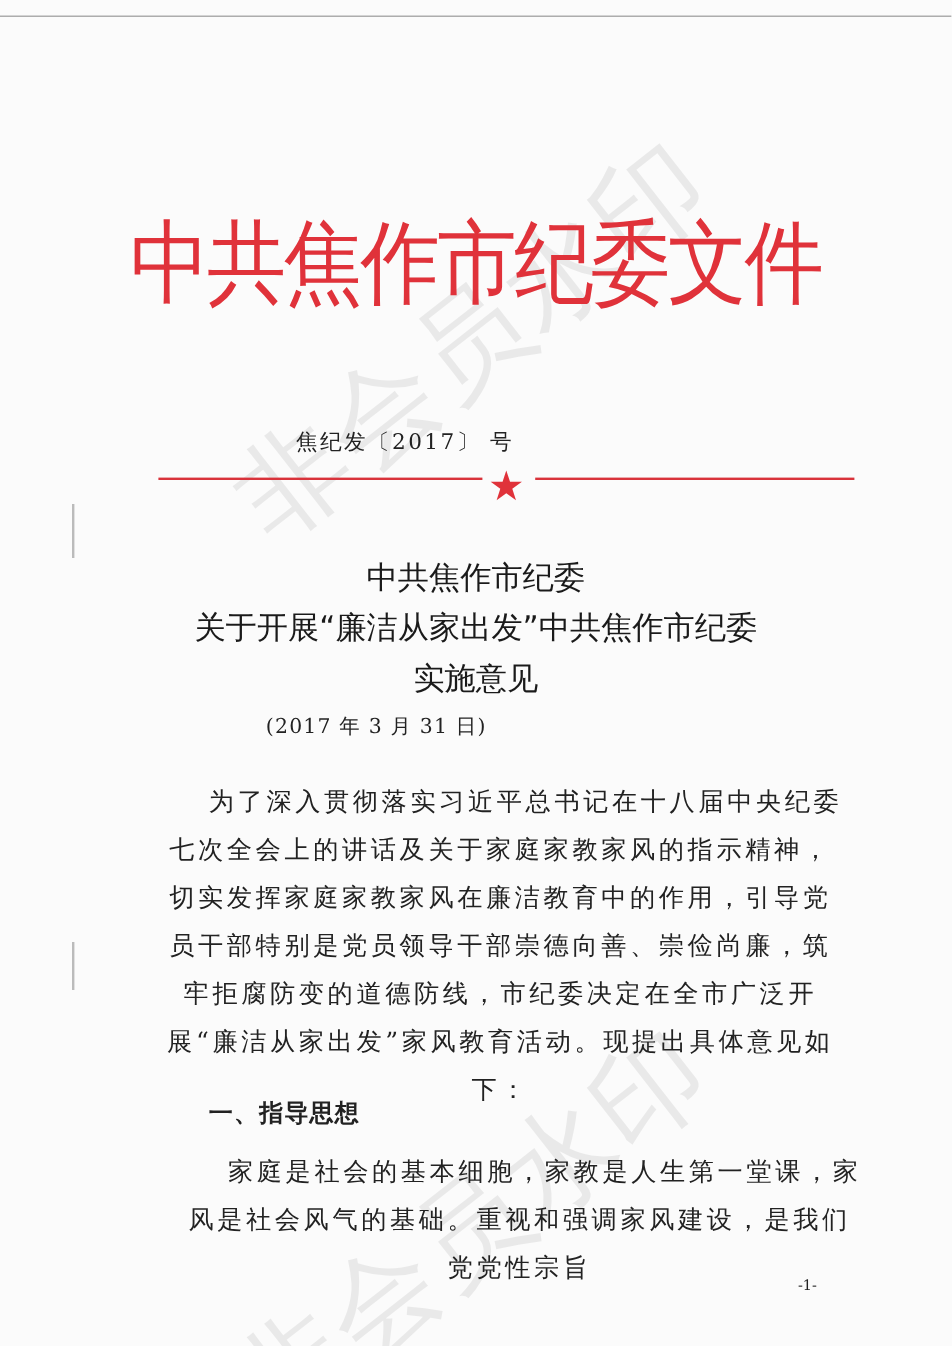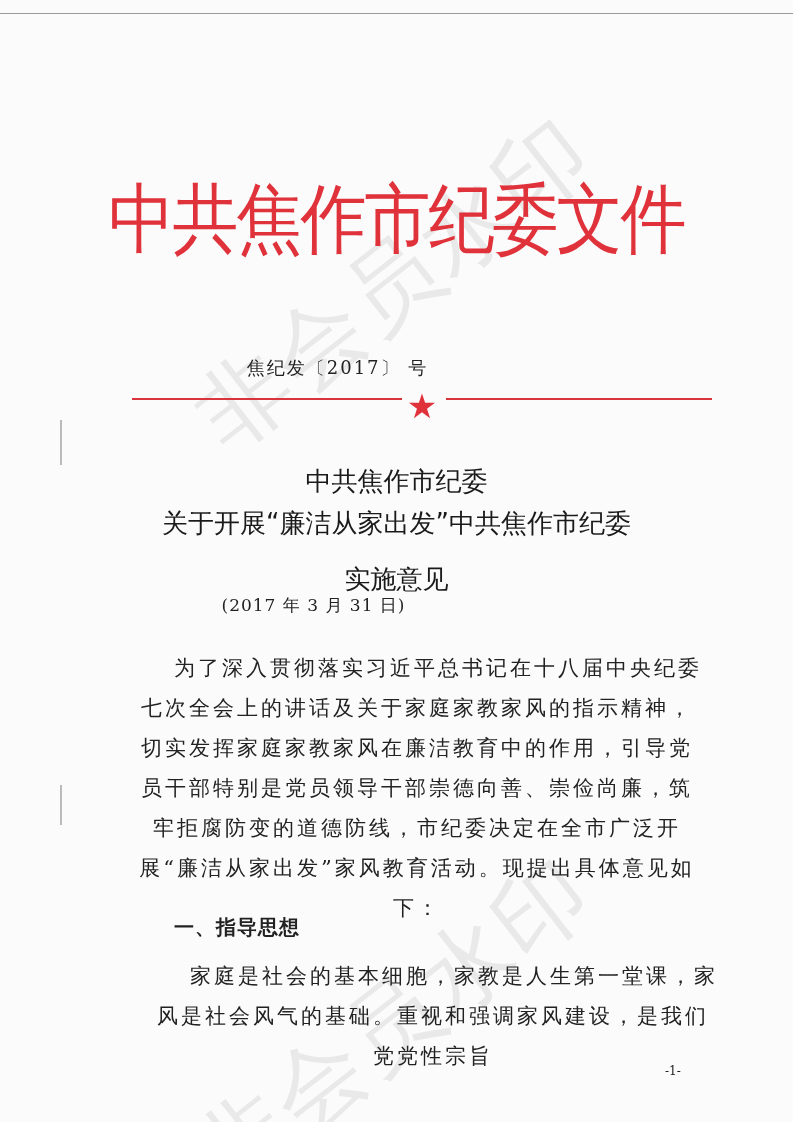--- a/index.html
+++ b/index.html
@@ -8,21 +8,21 @@
   .watermark{position:absolute;font-family:"DejaVu Sans","Liberation Sans",sans-serif;color:rgba(0,0,0,0.07);font-size:92px;white-space:nowrap;transform-origin:left top;letter-spacing:2px;}
   .wm1{left:170px;top:380px;transform:rotate(-38deg);}
   .wm2{left:170px;top:1120px;transform:rotate(-38deg);}
   .header-title{position:absolute;left:0;width:793px;top:168px;text-align:center;color:#e0323a;font-family:"DejaVu Sans","Liberation Sans",sans-serif;font-size:66px;letter-spacing:-2px;transform:scaleY(1.15);transform-origin:center top;}
   .docno{position:absolute;left:0;width:675px;top:356px;text-align:center;font-size:18px;letter-spacing:2px;}
   .rule{position:absolute;top:398px;height:2px;background:#d9333b;}
   .rule.left{left:132px;width:270px;}
   .rule.r2{left:446px;width:266px;}
   .star{position:absolute;left:404px;top:388px;width:36px;height:36px;color:#e0323a;font-size:34px;line-height:36px;text-align:center;font-family:"DejaVu Sans",sans-serif;}
   .title{position:absolute;left:0;width:793px;text-align:center;font-family:"DejaVu Sans","Liberation Sans",sans-serif;font-size:26px;color:#1a1a1a;}
-  .t1{top:464px;} .t2{top:506px;} .t3{top:548px;margin-top:14px;}
+  .t1{top:464px;} .t2{top:506px;} .t3{top:548px;}
   .date{position:absolute;left:0;width:627px;top:594px;text-align:center;font-size:17px;letter-spacing:1px;}
   .para{position:absolute;left:132px;width:570px;font-size:21px;letter-spacing:3px;line-height:40px;text-align:center;}
   .p1{top:648px;text-indent:42px;}
   .heading{position:absolute;left:174px;top:914px;font-family:"DejaVu Sans","Liberation Sans",sans-serif;font-weight:bold;font-size:20px;letter-spacing:1px;}
   .p2{top:956px;text-indent:42px;margin-left:16px;}
   .pageno{position:absolute;left:665px;top:1064px;font-size:12px;}
   .margin-mark{position:absolute;width:2px;background:#bbb;}
 </style>
 </head>
 <body>

